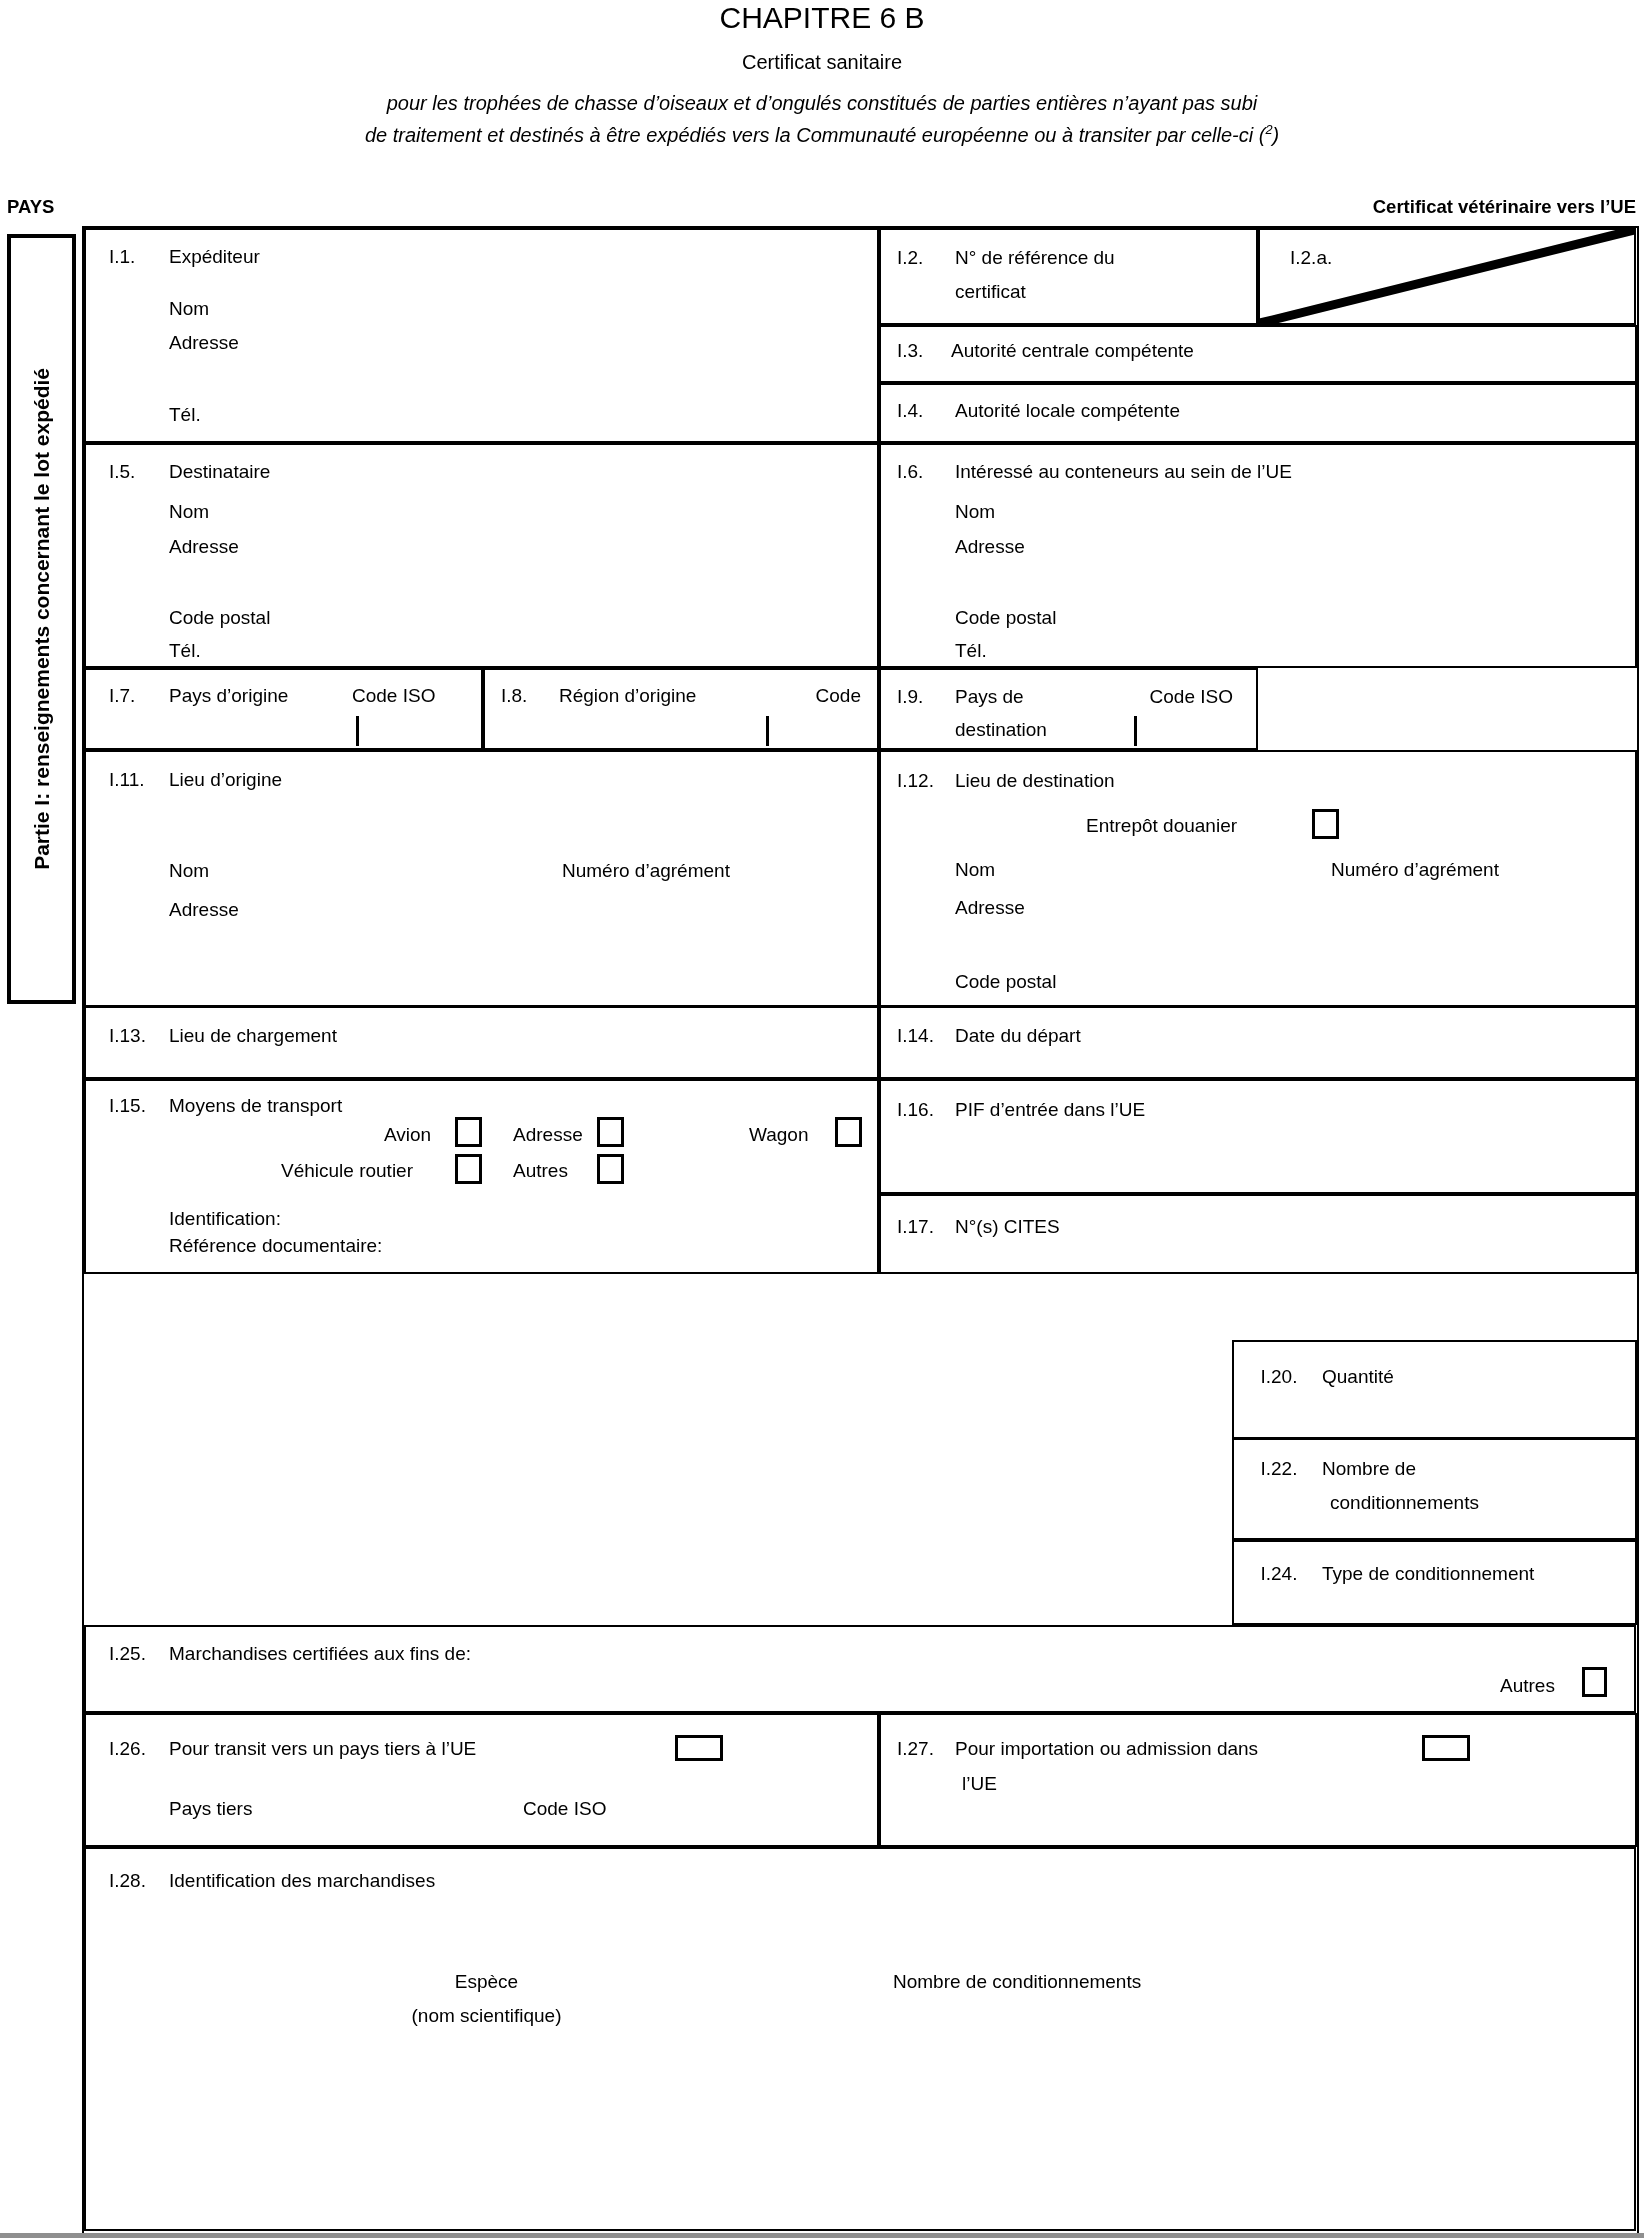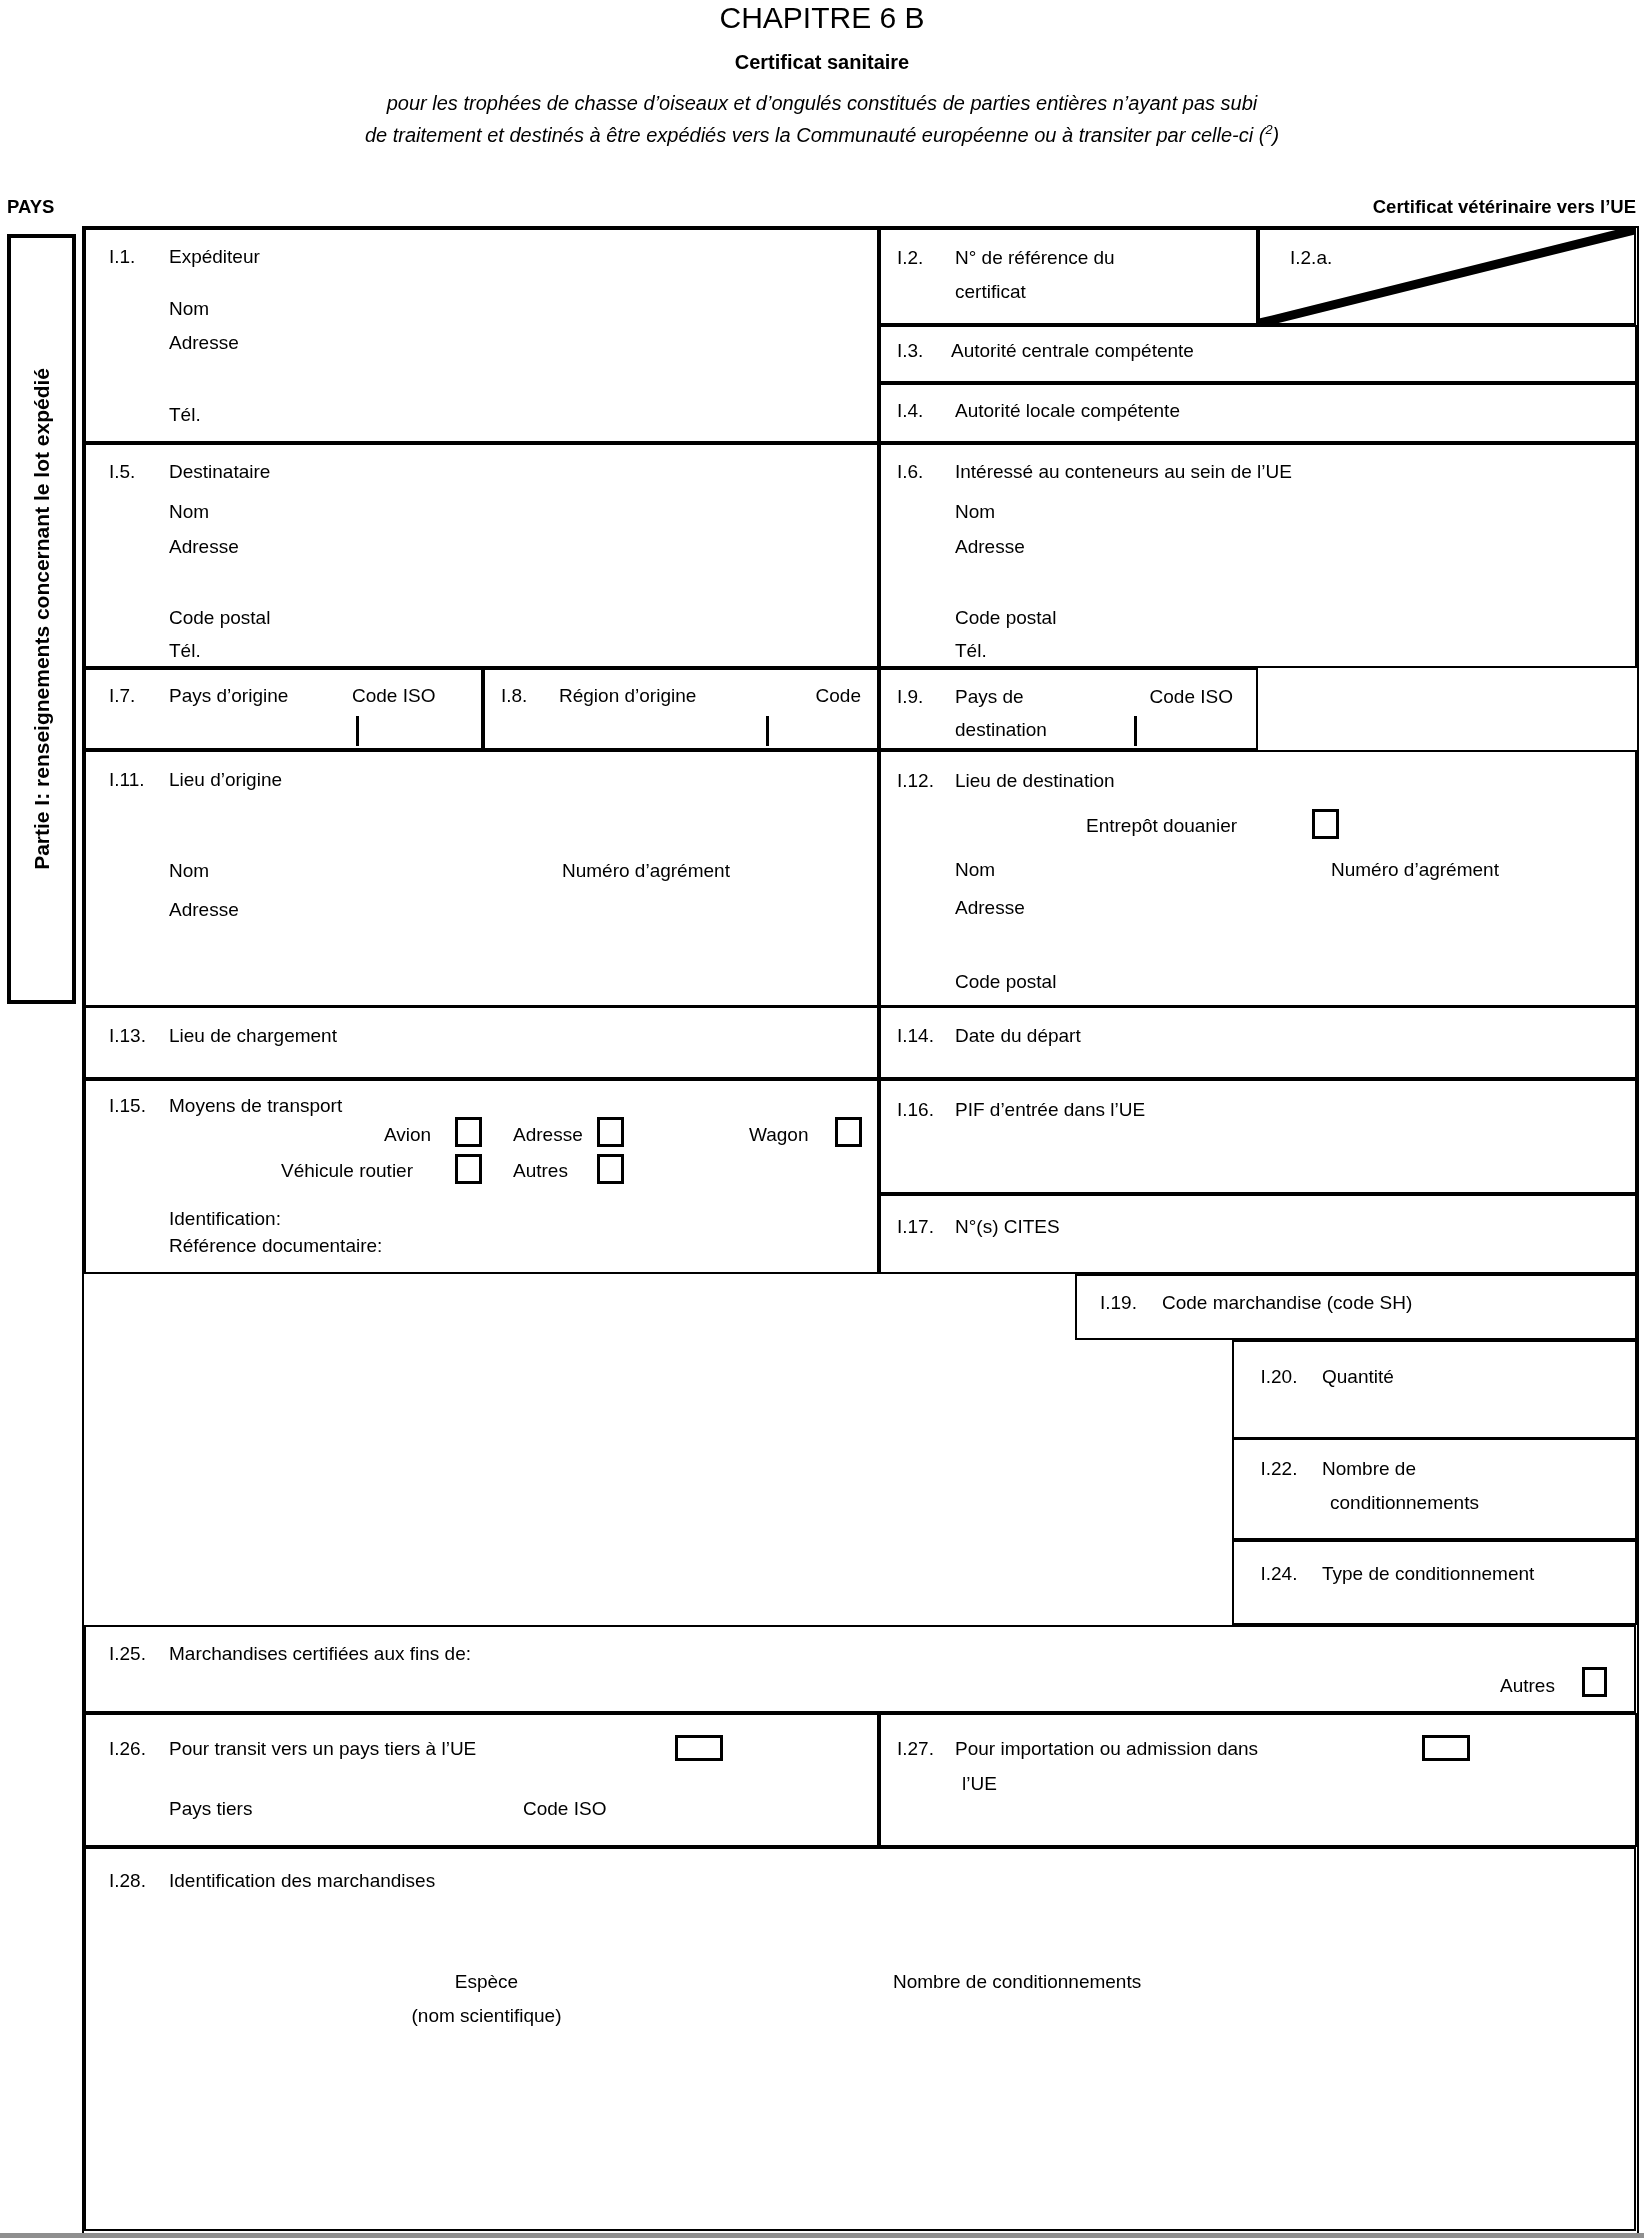--- a/index.html
+++ b/index.html
@@ -1,20 +1,20 @@
 <!DOCTYPE html>
 <html style="font-size:9.2px"><head>
 <meta charset="utf-8">
 <style>
   html,body{margin:0;padding:0;background:#fff;}
   #page{position:relative;width:1644px;height:2239px;background:#ffffff;
         font-family:"Liberation Sans",sans-serif;color:#000;overflow:hidden;}
   .hline{position:absolute;left:0;width:1644px;text-align:center;white-space:nowrap;}
   .h-chapter{top:1.2px;font-size:30px;}
-  .h-title{top:51px;font-size:20px;font-weight:bold;}
+  .h-title{top:51px;font-size:20px;font-weight:normal;}
   .h-sub{font-size:20px;font-style:italic;}
   .h-sub sup{font-size:12.7px;}
   .corner{position:absolute;top:196px;font-size:18.5px;font-weight:bold;white-space:nowrap;}
   .corner.left{left:7px;}
   .corner.right{right:8px;}
   .sidebar{position:absolute;left:7px;top:234px;width:69px;height:770px;
            border:4.6px solid #000;box-sizing:border-box;background:#fff;
            display:flex;align-items:center;justify-content:center;}
   .sidebar-text{writing-mode:vertical-rl;transform:rotate(180deg);
                 font-weight:bold;font-size:21px;white-space:nowrap;}
@@ -157,24 +157,20 @@
 
   <div class="cell" style="left:879px;top:1079px;width:758px;height:115px">
     <span class="lbl" style="left:16px;top:17.3px">I.16.</span>
     <span class="lbl" style="left:74px;top:17.3px">PIF d’entrée dans l’UE</span>
   </div>
   <div class="cell" style="left:879px;top:1194px;width:758px;height:80px">
     <span class="lbl" style="left:16px;top:18.5px">I.17.</span>
     <span class="lbl" style="left:74px;top:18.5px">N°(s) CITES</span>
   </div>
 
-  <div class="cell" style="left:1075px;top:1274px;width:562px;height:66px">
-    <span class="lbl" style="left:23px;top:15px">I.19.</span>
-    <span class="lbl" style="left:85px;top:15px">Code marchandise (code SH)</span>
-  </div>
   <div class="cell" style="left:1232px;top:1340px;width:405px;height:99px">
     <span class="lbl" style="left:26.5px;top:23px">I.20.</span>
     <span class="lbl" style="left:88px;top:23px">Quantité</span>
   </div>
 
   <div class="cell" style="left:1232px;top:1438px;width:405px;height:102px">
     <span class="lbl" style="left:26.5px;top:17.3px">I.22.</span>
     <span class="lbl" style="left:88px;top:17.3px">Nombre de</span>
     <span class="lbl" style="left:96px;top:51px">conditionnements</span>
   </div>

